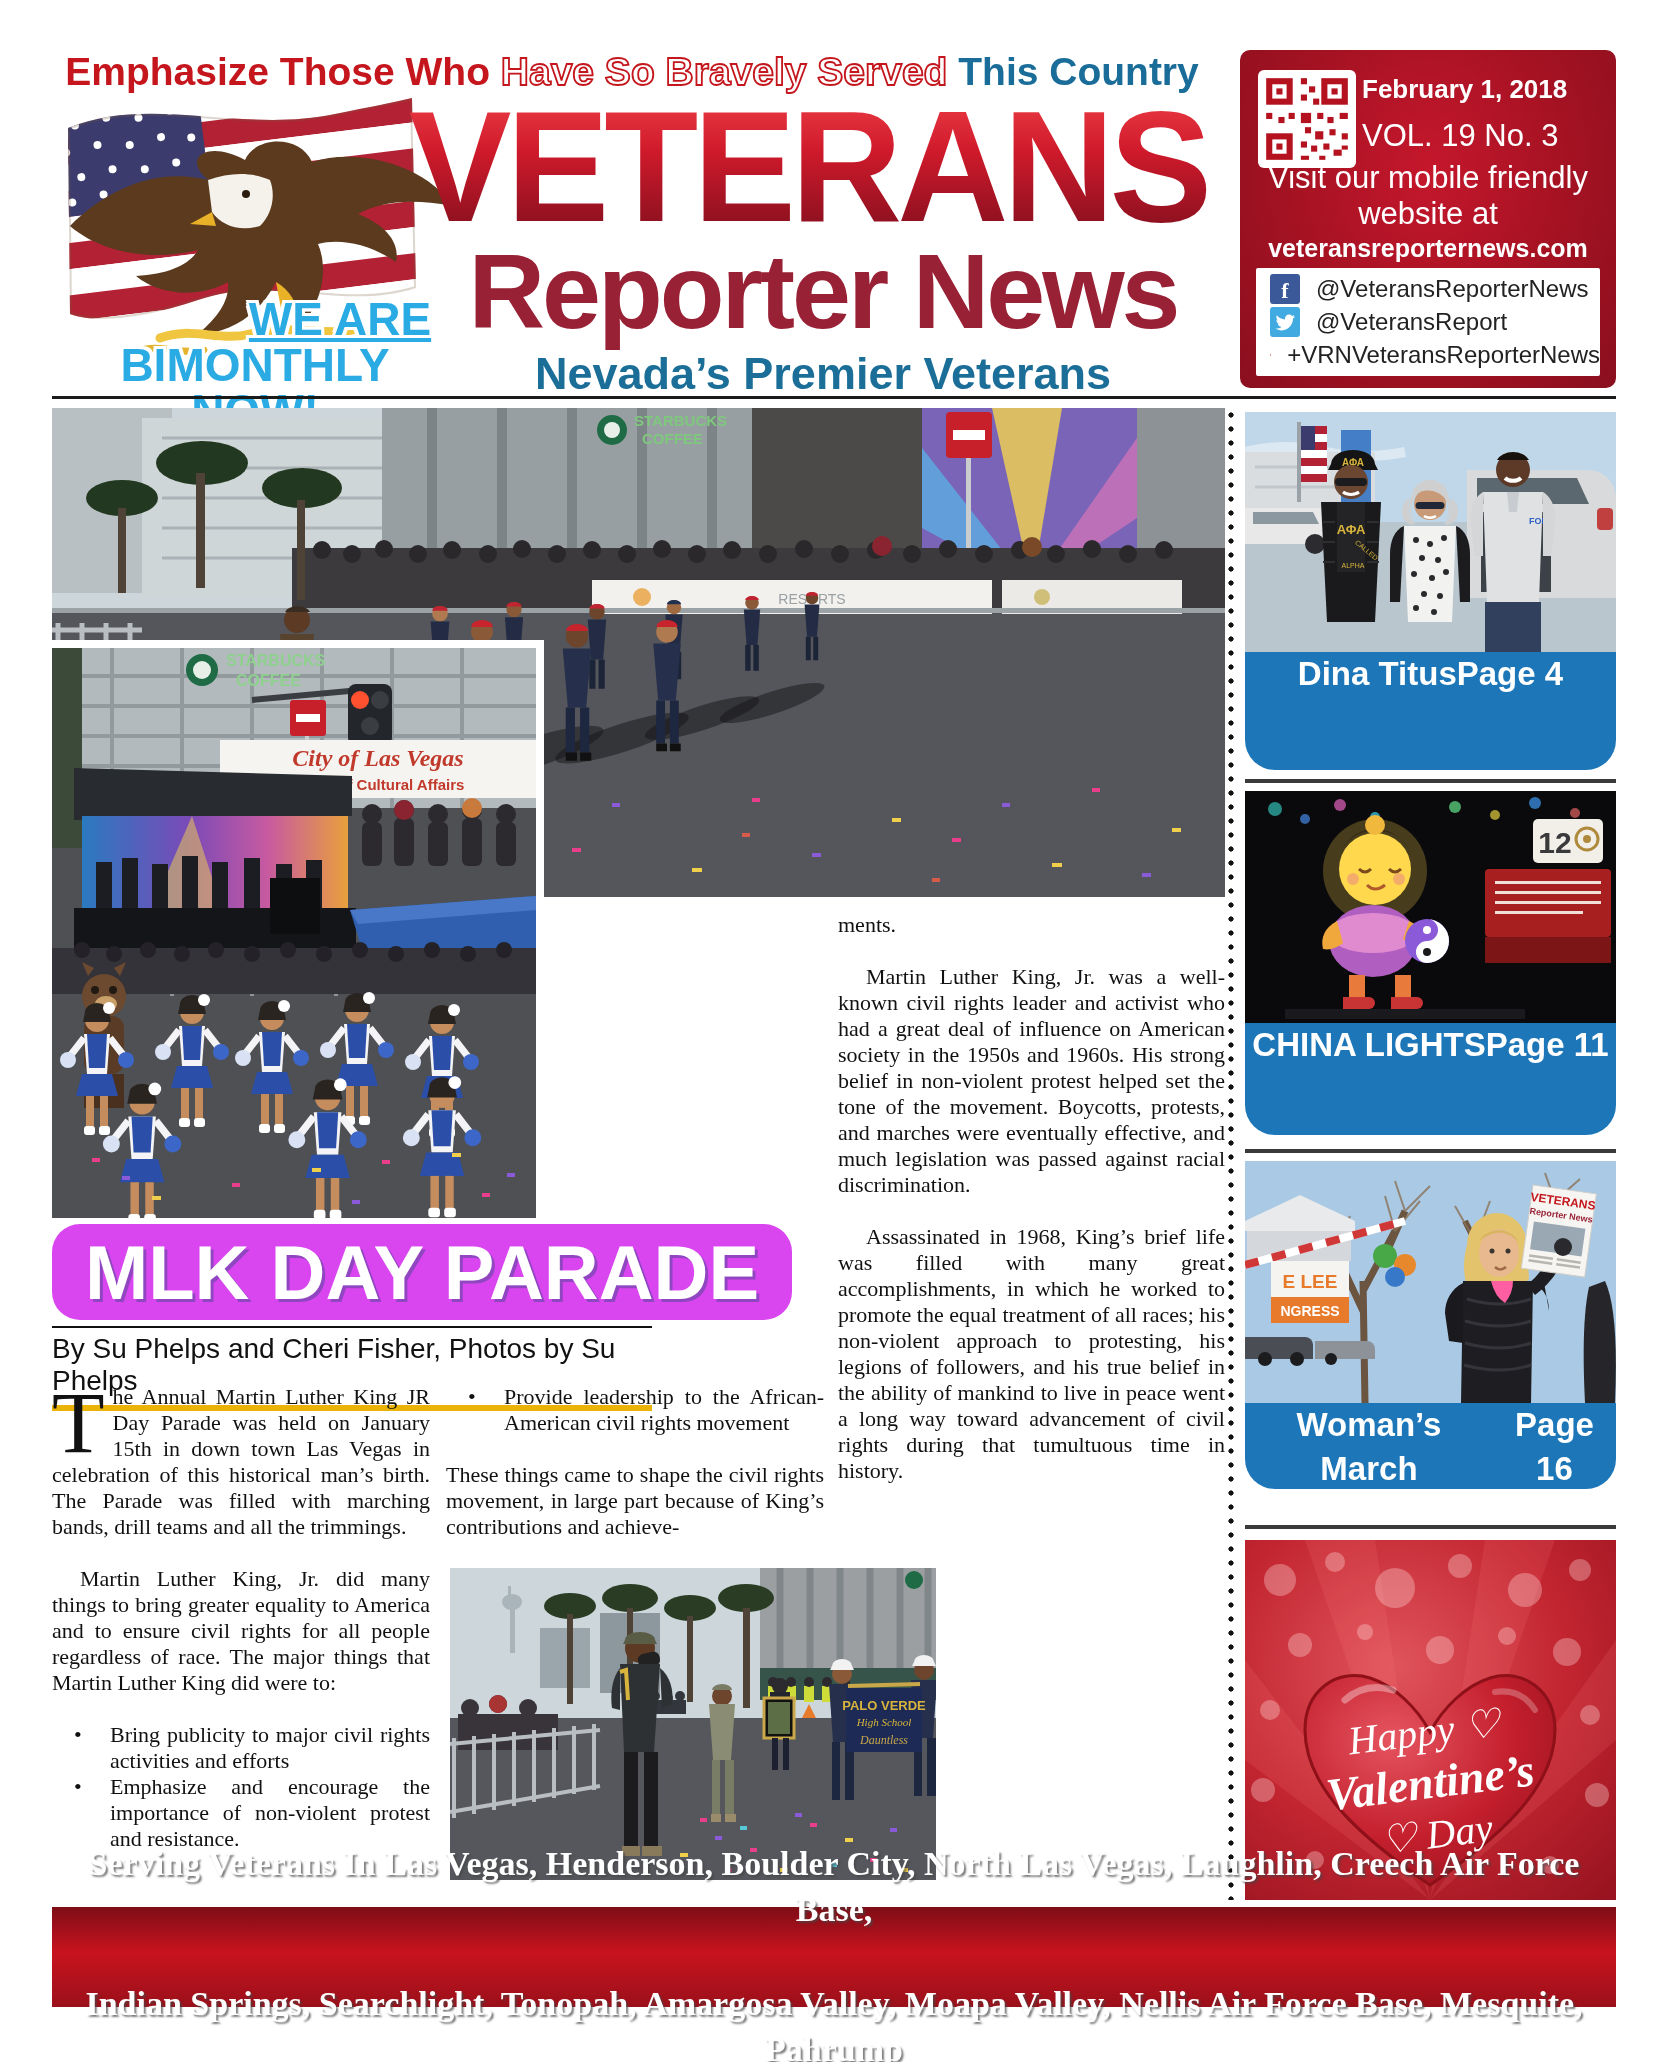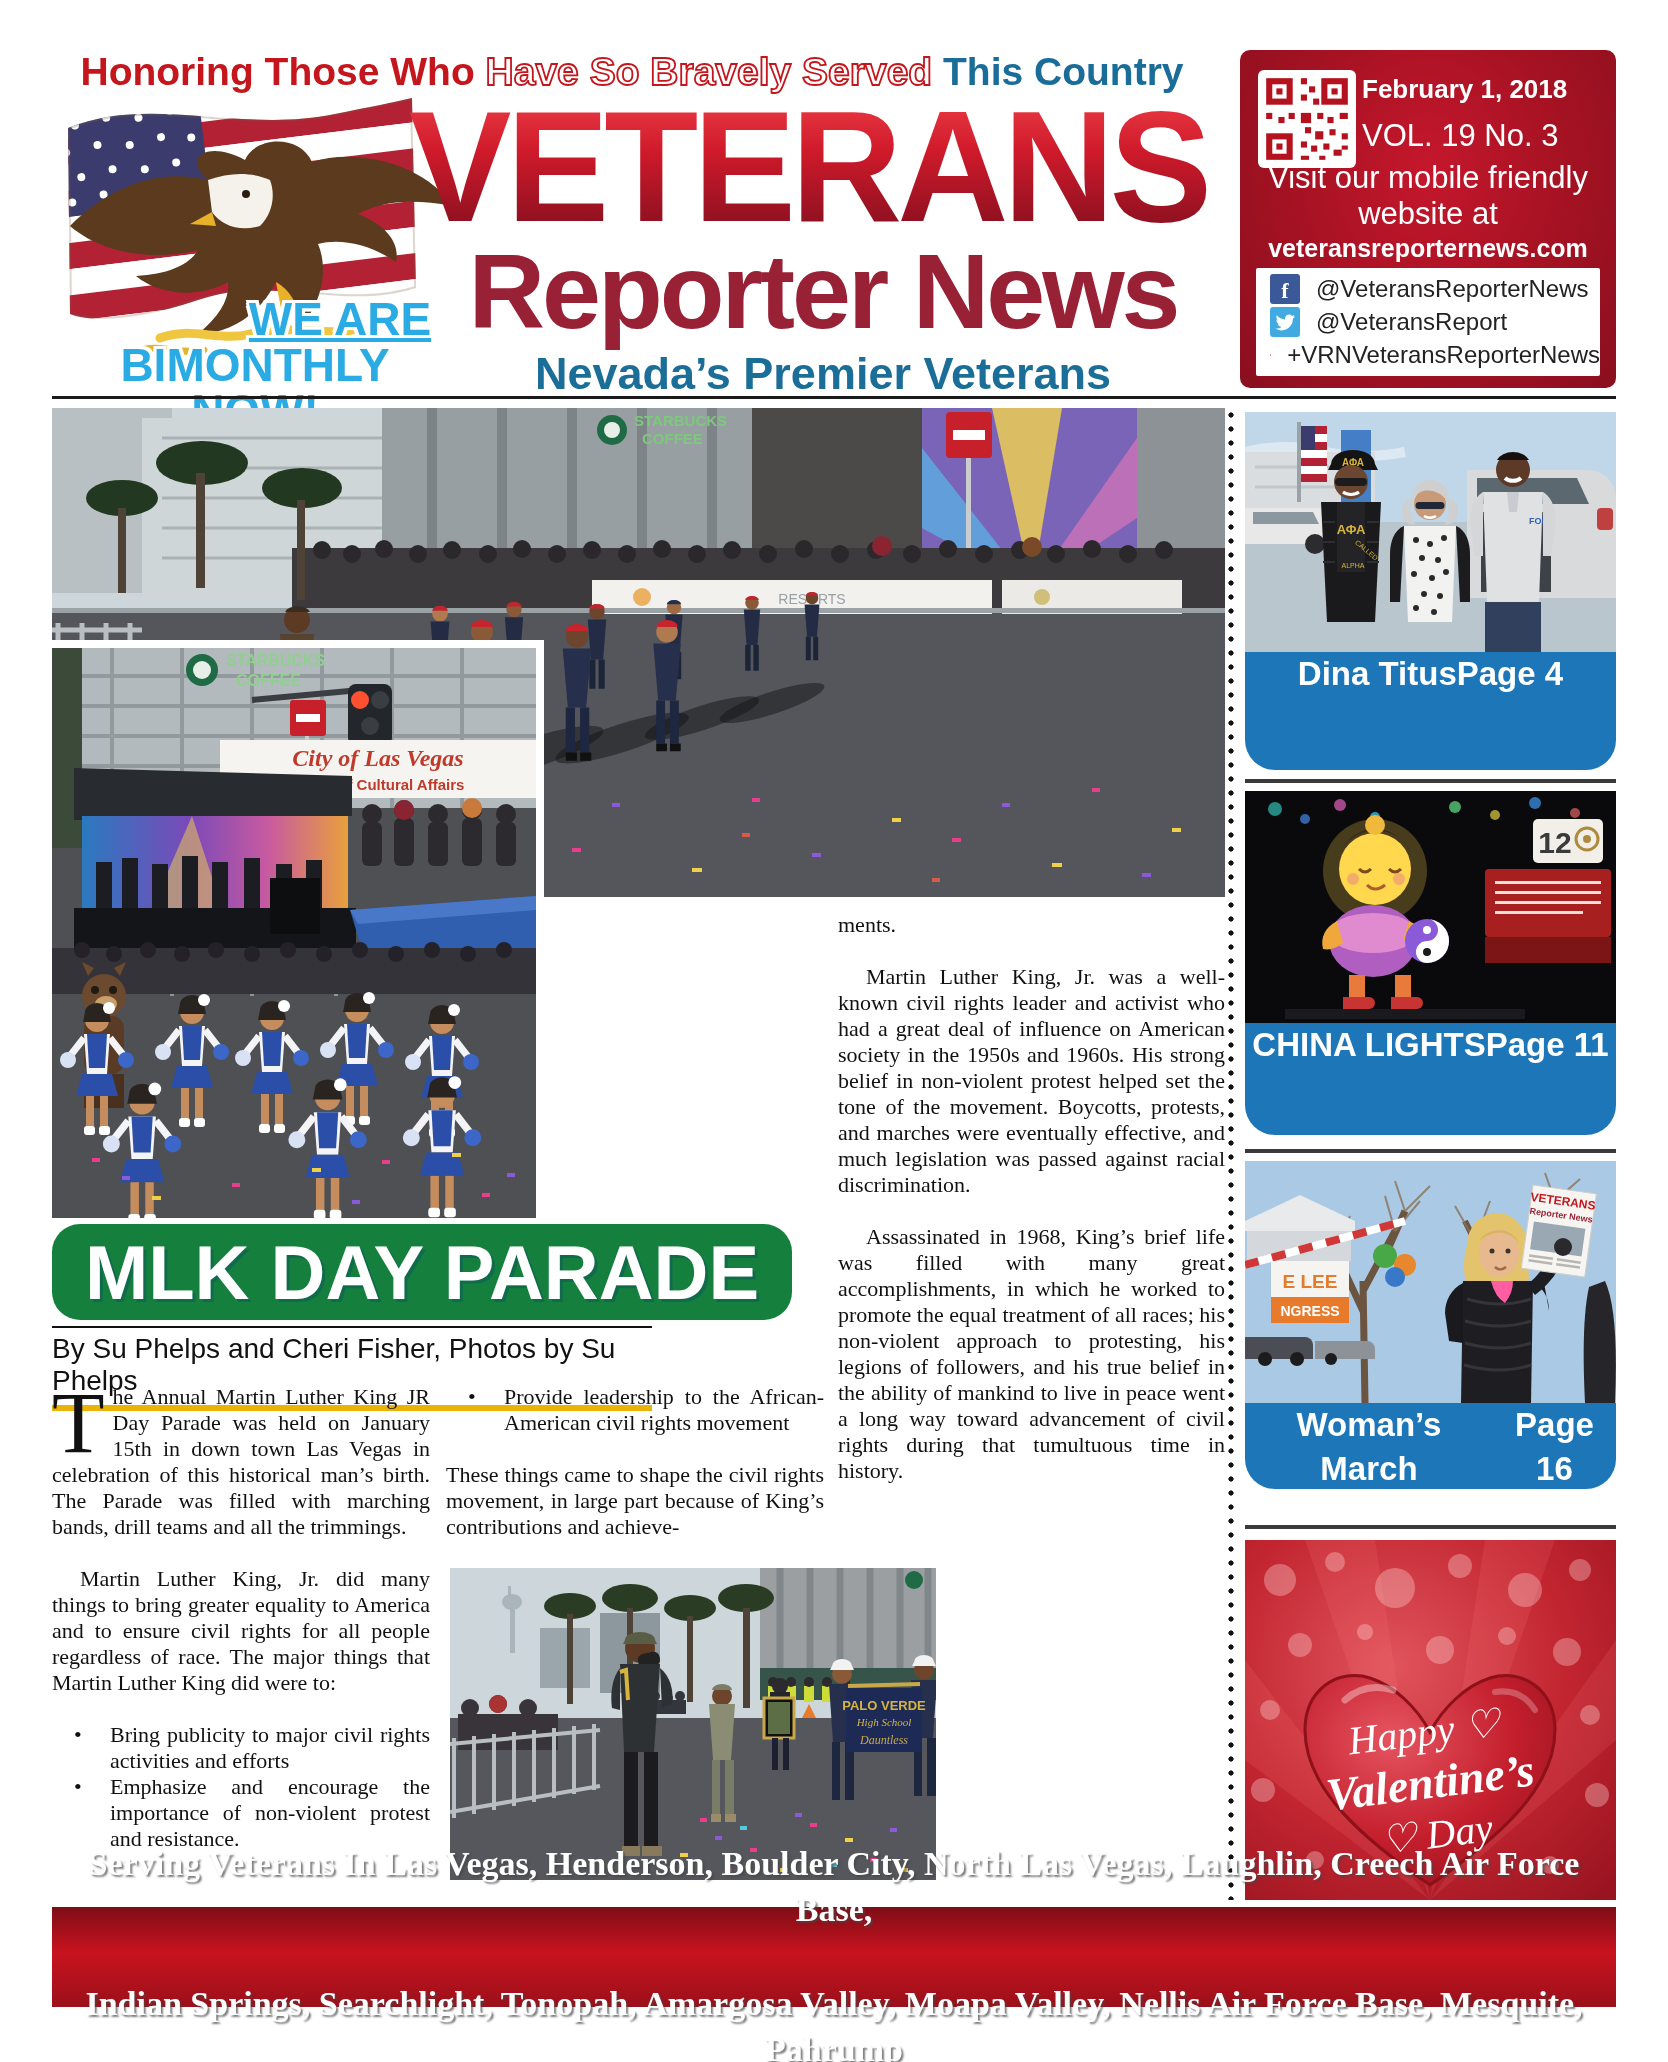--- a/index.html
+++ b/index.html
@@ -46,21 +46,21 @@
 
   .header-rule{left:52px;top:396px;width:1564px;height:3px;background:#1a1a1a;}
 
   
   .photo{display:block;}
   .photo-main{left:52px;top:408px;}
   .photo-stage{left:52px;top:640px;border-top:8px solid #fff;border-right:8px solid #fff;}
   .photo-bottom{left:450px;top:1568px;}
 
   
-  .mlk-banner{left:52px;top:1224px;width:740px;height:96px;background:#15803d;border-radius:28px;
+  .mlk-banner{left:52px;top:1224px;width:740px;height:96px;background:#d946ef;border-radius:28px;
       display:flex;align-items:center;justify-content:center;}
   .mlk-banner span{color:#fff;font-size:76px;font-weight:bold;letter-spacing:0px;
       text-shadow:3px 3px 0 rgba(10,70,110,0.35);}
   .byline-block{left:52px;top:1326px;width:600px;border-top:2px solid #111;border-bottom:6px solid #eab308;
       font-size:28px;color:#111;padding:5px 0 8px 0;}
 
   .col{font-family:"Liberation Serif",serif;font-size:22px;line-height:26px;color:#111;
        text-align:justify;}
   .col p{margin:0 0 26px 0;}
   .col p.indent{text-indent:28px;}
@@ -99,21 +99,21 @@
       display:flex;flex-direction:column;justify-content:center;text-align:center;
       font-family:"Liberation Serif",serif;font-weight:bold;color:#fff;font-size:34px;line-height:46px;
       text-shadow:2px 2px 2px rgba(70,70,70,0.7);gap:48px;}
 </style>
 </head>
 <body>
 
 <div class="page">
 
   <div class="abs tagline">
-    <span class="tag-red">Honoring Those Who </span><span class="tag-outline">Have So Bravely Served</span><span class="tag-blue"> This Country</span>
+    <span class="tag-red">Emphasize Those Who </span><span class="tag-outline">Have So Bravely Served</span><span class="tag-blue"> This Country</span>
   </div>
 
   <svg class="abs" style="left:40px;top:76px;" width="430" height="320" viewBox="0 0 430 320">
     <defs>
       <clipPath id="flagclip">
         <path d="M28,52 C110,18 200,58 295,38 C330,31 355,26 372,22 L376,212 C300,236 235,198 158,224 C105,242 58,248 30,238 Z"></path>
       </clipPath>
     </defs>
     <g clip-path="url(#flagclip)">
       <g transform="rotate(-7 200 130)">

